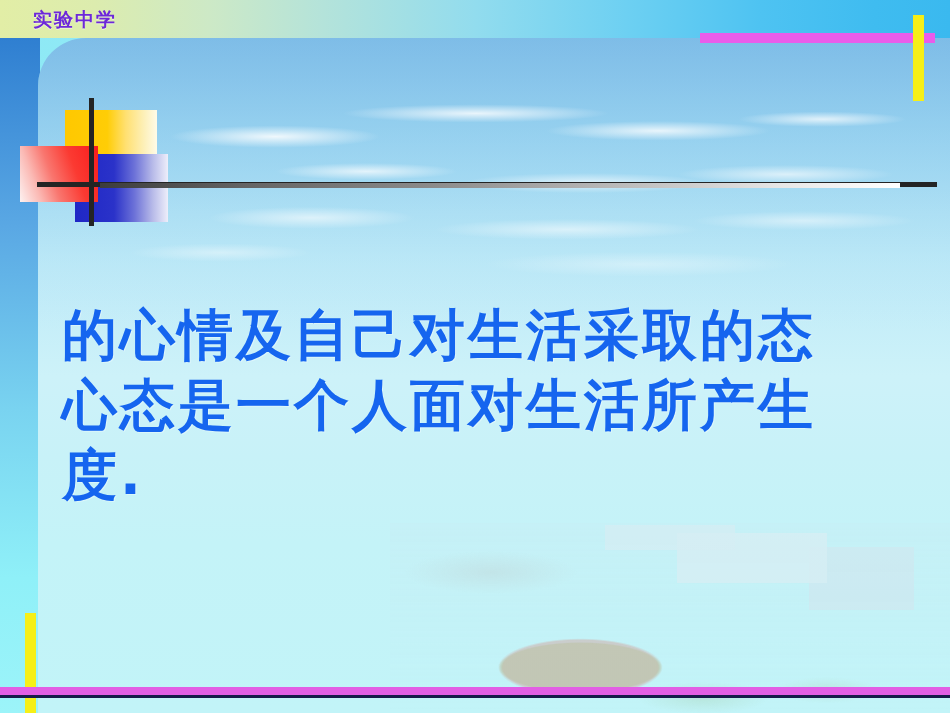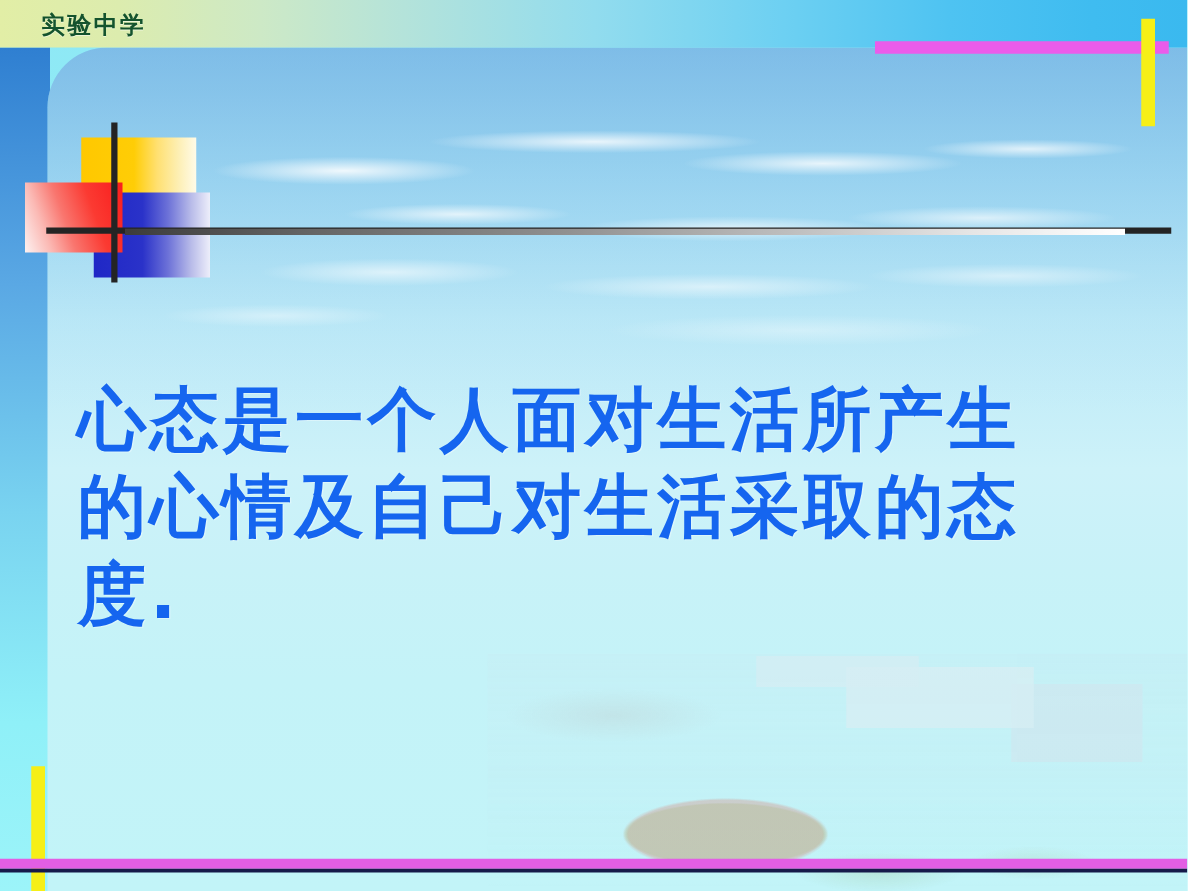--- a/index.html
+++ b/index.html
@@ -88,21 +88,21 @@
         #92dcee 50%,
         #6dd0f2 66%,
         #4ec3f2 80%,
         #3fbcf0 92%,
         #3ab9ef 100%);
   }
   .header-title{
     position:absolute;left:33px;top:7px;
     font-family:"DejaVu Sans","Liberation Sans",sans-serif;
     font-size:19px;font-weight:bold;letter-spacing:2px;
-    color:#14532d;
+    color:#6d28d9;
     text-shadow:0 1px 0 rgba(255,255,255,.5);
   }
 
   
   .bar-magenta-top{
     position:absolute;left:700px;top:33px;width:235px;height:10px;
     background:#ea5cea;
   }
   .bar-yellow-topright{
     position:absolute;left:913px;top:15px;width:11px;height:86px;
@@ -200,22 +200,22 @@
     <div class="sq-yellow"></div>
     <div class="sq-blue"></div>
     <div class="sq-red"></div>
     <div class="cross-v"></div>
     <div class="cross-h"></div>
   </div>
   <div class="title-rule"></div>
 
 
   <div class="body-text">
+    <span class="ln">的心情及自己对生活采取的态</span>
     <span class="ln">心态是一个人面对生活所产生</span>
-    <span class="ln">的心情及自己对生活采取的态</span>
     <span class="ln">度.</span>
   </div>
 
   <div class="bar-yellow-bottomleft"></div>
   <div class="bar-magenta-bottom"></div>
   <div class="line-navy-bottom"></div>
 
 </div>
 
 </body></html>

